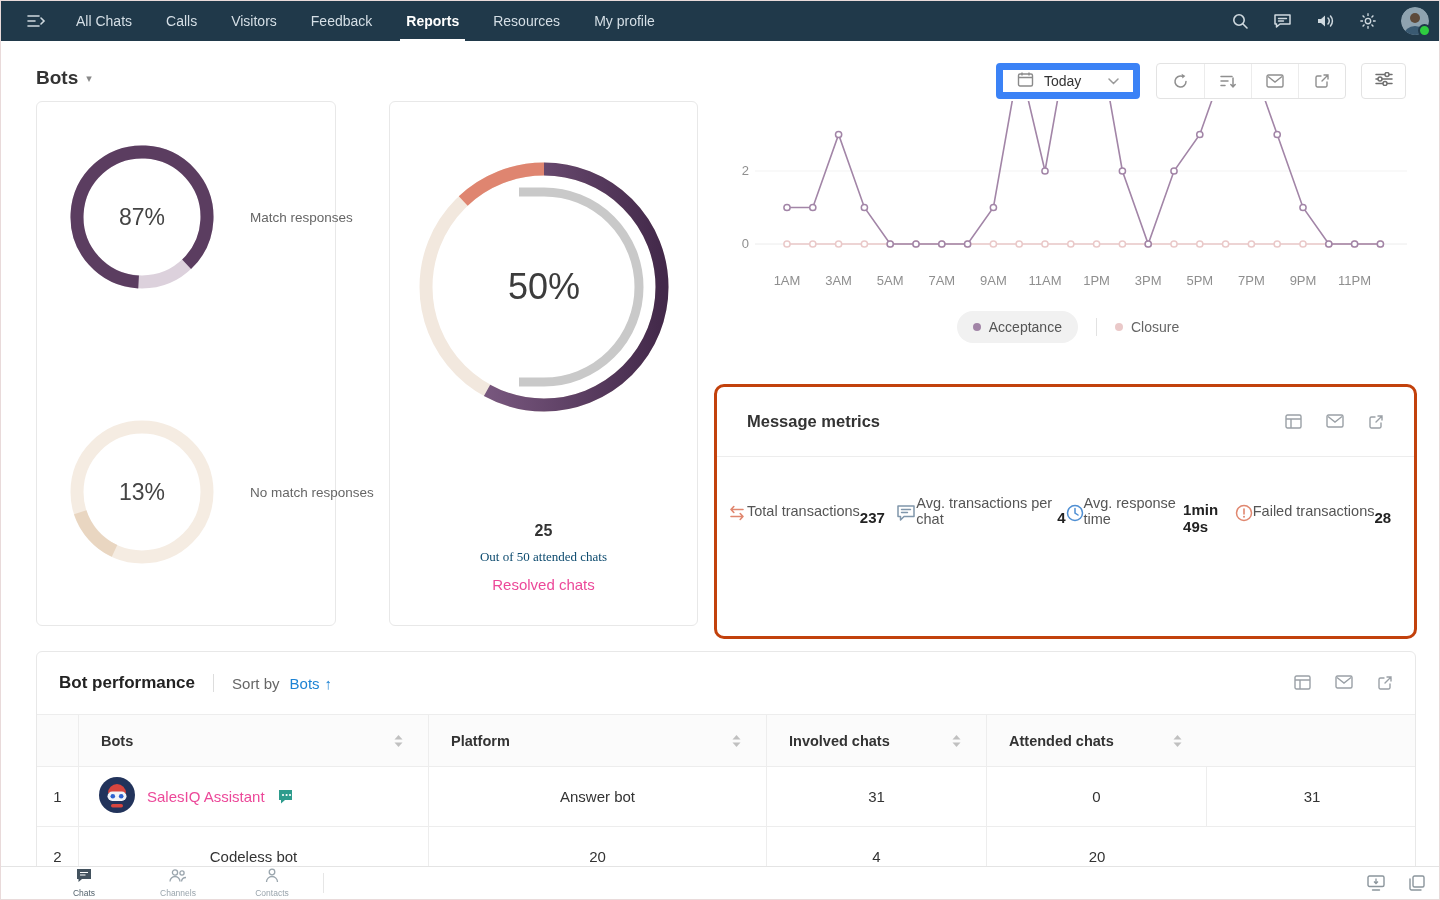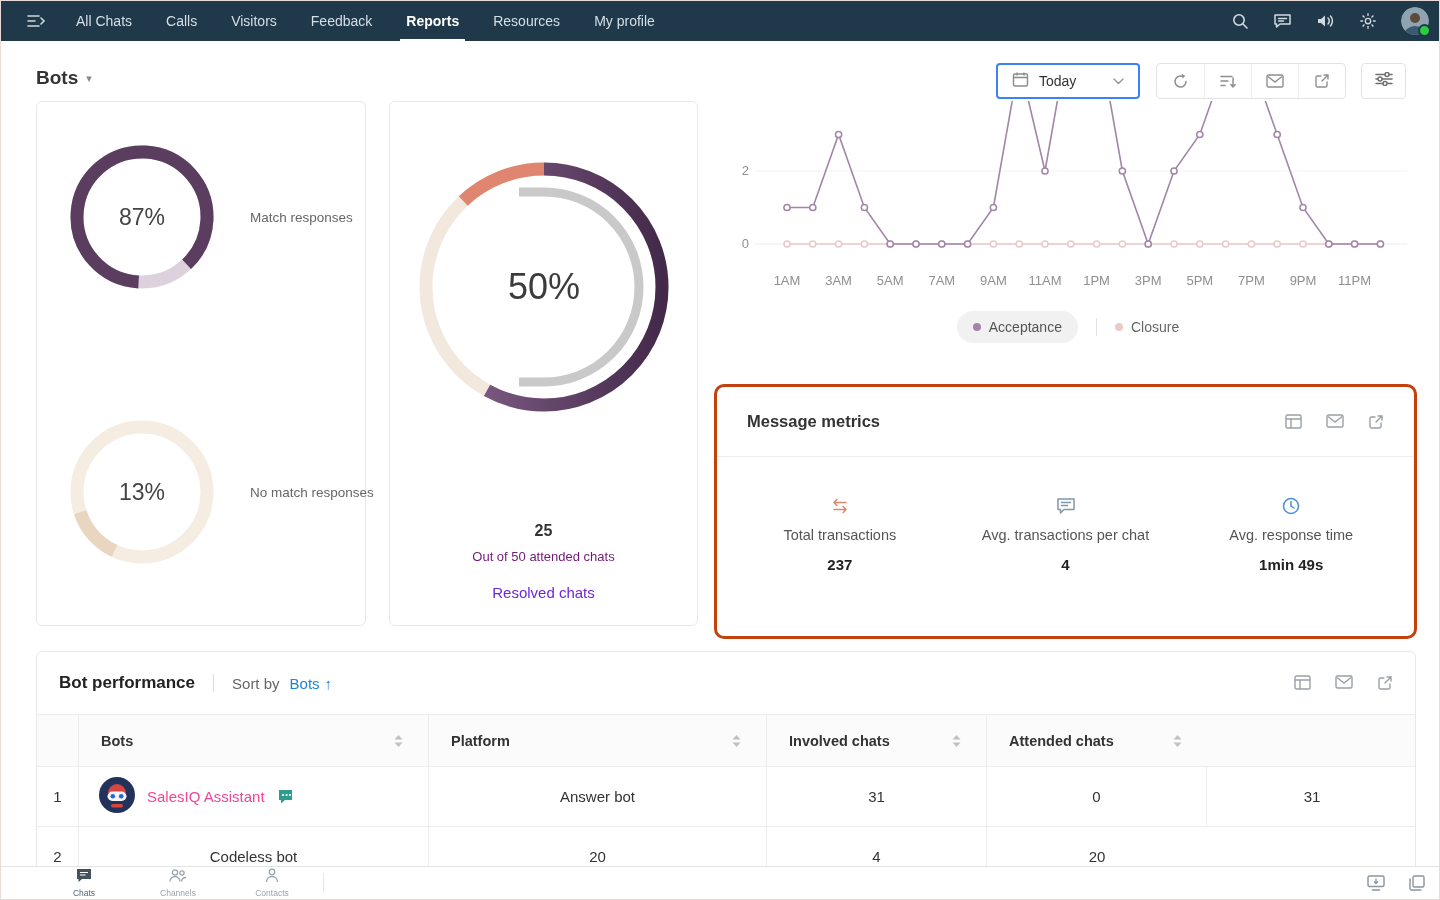--- a/index.html
+++ b/index.html
@@ -20,44 +20,44 @@
   .nav-avatar { position:relative; width:28px; height:28px; border-radius:50%; overflow:visible; cursor:pointer; }
   .nav-avatar svg { border-radius:50%; display:block; }
   .nav-avatar::after { content:""; position:absolute; right:-2px; bottom:-2px; width:9px; height:9px;
                        background:#2ecc40; border:2px solid #20394a; border-radius:50%; }
 
   
   .page-title { position:absolute; left:35px; top:66px; display:flex; align-items:center; gap:8px;
                 font-size:19px; font-weight:bold; color:#333; }
   .caret { color:#888; font-size:11px; }
   .today-btn { position:absolute; left:995px; top:62px; width:144px; height:36px; background:#fff;
-               border:2px solid #3b82f6; border-radius:4px; display:flex; align-items:center; gap:10px;
+               border:7px solid #3b82f6; border-radius:4px; display:flex; align-items:center; gap:10px;
                padding:0 14px; font-size:14px; color:#333; cursor:pointer; }
   .today-btn .chev { margin-left:auto; display:flex; }
   .toolbar { position:absolute; left:1155px; top:62px; height:36px; border:1px solid #e3e3e3; border-radius:4px;
              display:flex; background:#fff; }
   .tb { width:47px; display:flex; align-items:center; justify-content:center; cursor:pointer; }
   .tb + .tb { border-left:1px solid #ececec; }
   .sliders-btn { position:absolute; left:1360px; top:62px; width:45px; height:36px; border:1px solid #e3e3e3;
                  border-radius:4px; display:flex; align-items:center; justify-content:center; background:#fff; cursor:pointer; }
 
   
   .card { position:absolute; background:#fff; border:1px solid #e8e8e8; border-radius:6px; }
-  .match-card { left:35px; top:100px; width:330px; height:525px; }
+  .match-card { left:35px; top:100px; width:300px; height:525px; }
   .resolved-card { left:388px; top:100px; width:309px; height:525px; }
   .donut-wrap { position:absolute; }
   .donut-val { position:absolute; left:0; top:0; width:100%; height:100%; display:flex; align-items:center;
                justify-content:center; font-size:23px; color:#444; }
   .donut-label { position:absolute; font-size:13.5px; color:#666; white-space:nowrap; }
   .big-val { position:absolute; left:24px; top:55px; width:260px; height:260px; display:flex; align-items:center;
              justify-content:center; font-size:36px; color:#3c3c3c; }
   .resolved-text { position:absolute; left:0; top:420px; width:100%; text-align:center; }
   .r-count { font-size:16px; font-weight:bold; color:#333; margin-bottom:9px; }
-  .r-sub { font-size:13px; color:#701a75; margin-bottom:20px; }
-  .r-label { font-size:15px; color:#6d28d9; }
+  .r-sub { font-size:13px; color:#0c4a6e; margin-bottom:11px;font-family:Liberation Serif, serif; }
+  .r-label { font-size:15px; color:#ec4899; }
 
   
   .chart-area { position:absolute; left:714px; top:100px; width:706px; height:260px; }
   .ytick { position:absolute; width:30px; text-align:right; font-size:13px; color:#8f8f8f; }
   .t2 { left:4px; top:62px; } .t0 { left:4px; top:135px; }
   #line-chart { position:absolute; left:0; top:0; }
   .x-label { position:absolute; top:172px; width:52px; text-align:center; font-size:13px; color:#8f8f8f; }
   .legend { position:absolute; left:0; top:210px; width:100%; display:flex; align-items:center;
             justify-content:center; gap:18px; font-size:14px; color:#555; }
   .legend-pill { display:flex; align-items:center; gap:8px; background:#f1f1f1; border-radius:17px;
@@ -67,21 +67,21 @@
   .dot { width:8px; height:8px; border-radius:50%; background:#999; }
 
   
   .metrics-card { position:absolute; left:713px; top:383px; width:703px; height:255px; background:#fff;
                   border:3px solid #c2410c; border-radius:10px; }
   .mm-head { height:70px; display:flex; align-items:center; padding:0 30px; border-bottom:1px solid #ededed; }
   .mm-head h2 { font-size:16.5px; font-weight:bold; color:#333; }
   .head-icons { margin-left:auto; display:flex; gap:24px; }
   .head-icons span { display:flex; cursor:pointer; }
   .mm-body { display:flex; padding:38px 10px 0; }
-  .metric { flex:1; display:flex; flex-direction:column; align-items:center; }
+  .metric { flex:1; display:flex; align-items:center; }
   .m-icon { height:22px; margin-bottom:10px; display:flex; align-items:center; }
   .m-label { font-size:14.5px; color:#555; margin-bottom:13px; }
   .m-value { font-size:15px; font-weight:bold; color:#222; }
 
   
   .bp-card { position:absolute; left:35px; top:650px; width:1380px; height:250px; background:#fff;
              border:1px solid #e8e8e8; border-radius:6px; overflow:hidden; }
   .bp-head { height:62px; display:flex; align-items:center; padding:0 22px; }
   .bp-head h2 { font-size:17px; font-weight:bold; color:#222; }
   .vdiv { width:1px; height:18px; background:#ddd; margin:0 18px; }
@@ -431,20 +431,31 @@
       <div class="metric">
         <span class="m-icon">
           <svg width="18" height="18" viewBox="0 0 18 18">
               <circle cx="9" cy="9" r="7.5" fill="none" stroke="#4f8fd3" stroke-width="1.5"></circle>
               <path d="M9 4.5V9l3 2" fill="none" stroke="#4f8fd3" stroke-width="1.5" stroke-linecap="round"></path>
             </svg>
         </span>
         <div class="m-label">Avg. response time</div>
         <div class="m-value">1min 49s</div>
       </div>
+      <div class="metric">
+        <span class="m-icon">
+          <svg width="18" height="18" viewBox="0 0 18 18">
+              <circle cx="9" cy="9" r="7.5" fill="none" stroke="#e0876f" stroke-width="1.5"></circle>
+              <path d="M9 5v5" stroke="#e0876f" stroke-width="1.6" stroke-linecap="round"></path>
+              <circle cx="9" cy="12.8" r="1" fill="#e0876f"></circle>
+            </svg>
+        </span>
+        <div class="m-label">Failed transactions</div>
+        <div class="m-value">28</div>
+      </div>
     </div>
   </section>
 
   <section class="bp-card">
     <div class="bp-head">
       <h2>Bot performance</h2>
       <span class="vdiv"></span>
       <span class="sortby">Sort by</span>
       <a class="sortlink">
         <span>Bots</span>

